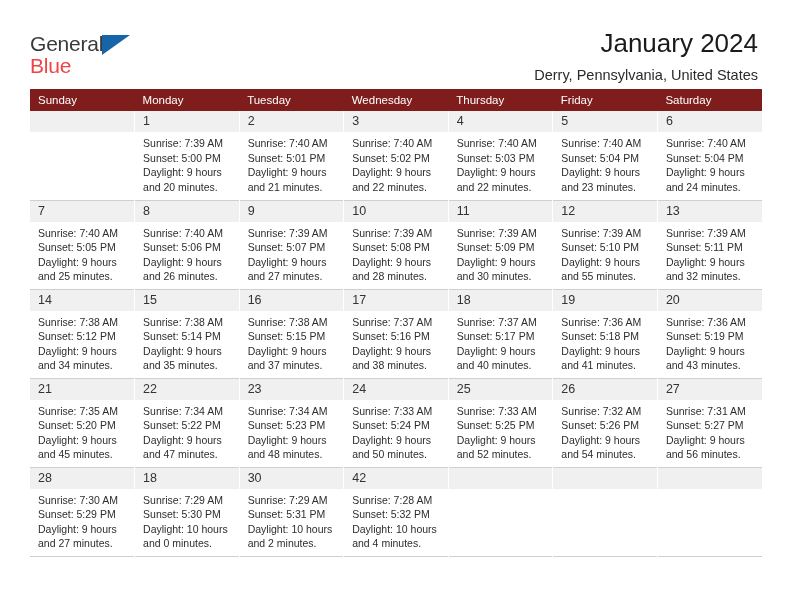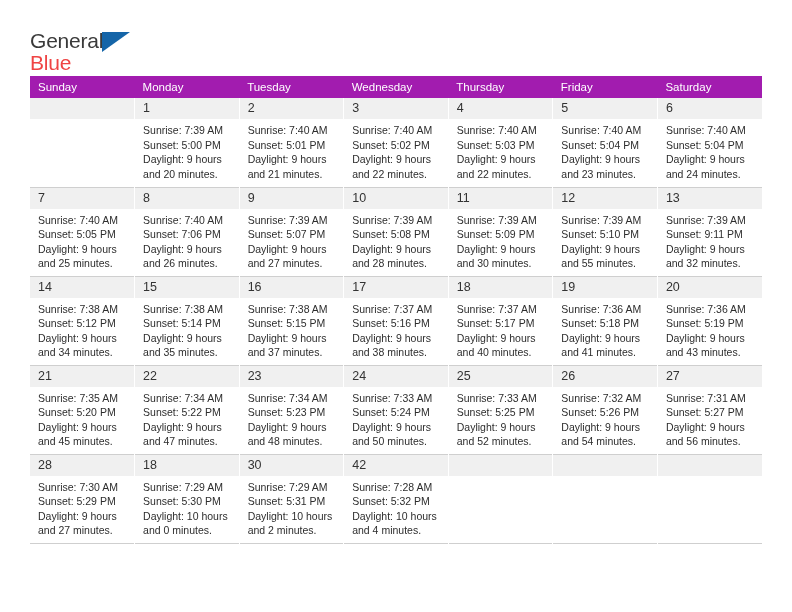--- a/index.html
+++ b/index.html
@@ -12,24 +12,24 @@
   .page {
     width: 792px;
     height: 612px;
     position: relative;
     padding: 0 30px;
   }
 
   
   .top {
     display: flex;
-    align-items: flex-end;
+    align-items: center;
     justify-content: space-between;
     padding-top: 23px;
-    height: 76px;
+    height: 89px;
   }
   .logo {
     position: relative;
     width: 112px;
     height: 46px;
     line-height: 1;
     user-select: none;
   }
   .logo-general {
     font-size: 21px;
@@ -70,21 +70,21 @@
     margin-top: 6px;
   }
 
   
   table.calendar {
     width: 732px;
     border-collapse: collapse;
     table-layout: fixed;
   }
   table.calendar th {
-    background: #a21caf;
+    background: #7f1d1d;
     color: #ffffff;
     font-size: 11.5px;
     font-weight: normal;
     text-align: left;
     padding: 5px 0 5px 8px;
     height: 21px;
   }
   td.daycell {
     vertical-align: top;
     height: 89px;
@@ -118,20 +118,24 @@
 <div class="page">
 
   <div class="top">
 
     <div class="logo">
       <span class="logo-general">General</span>
       <span class="logo-triangle"></span>
       <span class="logo-blue">Blue</span>
     </div>
 
+    <div class="titles">
+      <div class="cal-title">January 2024</div>
+      <div class="cal-sub">Derry, Pennsylvania, United States</div>
+    </div>
 
   </div>
 
   <table class="calendar">
     <thead>
       <tr>
         <th>Sunday</th>
         <th>Monday</th>
         <th>Tuesday</th>
         <th>Wednesday</th>
@@ -207,21 +211,21 @@
               <div>Sunrise: 7:40 AM</div>
               <div>Sunset: 5:05 PM</div>
               <div>Daylight: 9 hours</div>
               <div>and 25 minutes.</div>
             </div>
           </td>
           <td class="daycell">
             <div class="daynum">8</div>
             <div class="info">
               <div>Sunrise: 7:40 AM</div>
-              <div>Sunset: 7:06 PM</div>
+              <div>Sunset: 5:06 PM</div>
               <div>Daylight: 9 hours</div>
               <div>and 26 minutes.</div>
             </div>
           </td>
           <td class="daycell">
             <div class="daynum">9</div>
             <div class="info">
               <div>Sunrise: 7:39 AM</div>
               <div>Sunset: 5:07 PM</div>
               <div>Daylight: 9 hours</div>
@@ -252,21 +256,21 @@
               <div>Sunrise: 7:39 AM</div>
               <div>Sunset: 5:10 PM</div>
               <div>Daylight: 9 hours</div>
               <div>and 55 minutes.</div>
             </div>
           </td>
           <td class="daycell">
             <div class="daynum">13</div>
             <div class="info">
               <div>Sunrise: 7:39 AM</div>
-              <div>Sunset: 9:11 PM</div>
+              <div>Sunset: 5:11 PM</div>
               <div>Daylight: 9 hours</div>
               <div>and 32 minutes.</div>
             </div>
           </td>
         </tr>
         <tr class="week">
           <td class="daycell">
             <div class="daynum">14</div>
             <div class="info">
               <div>Sunrise: 7:38 AM</div>

